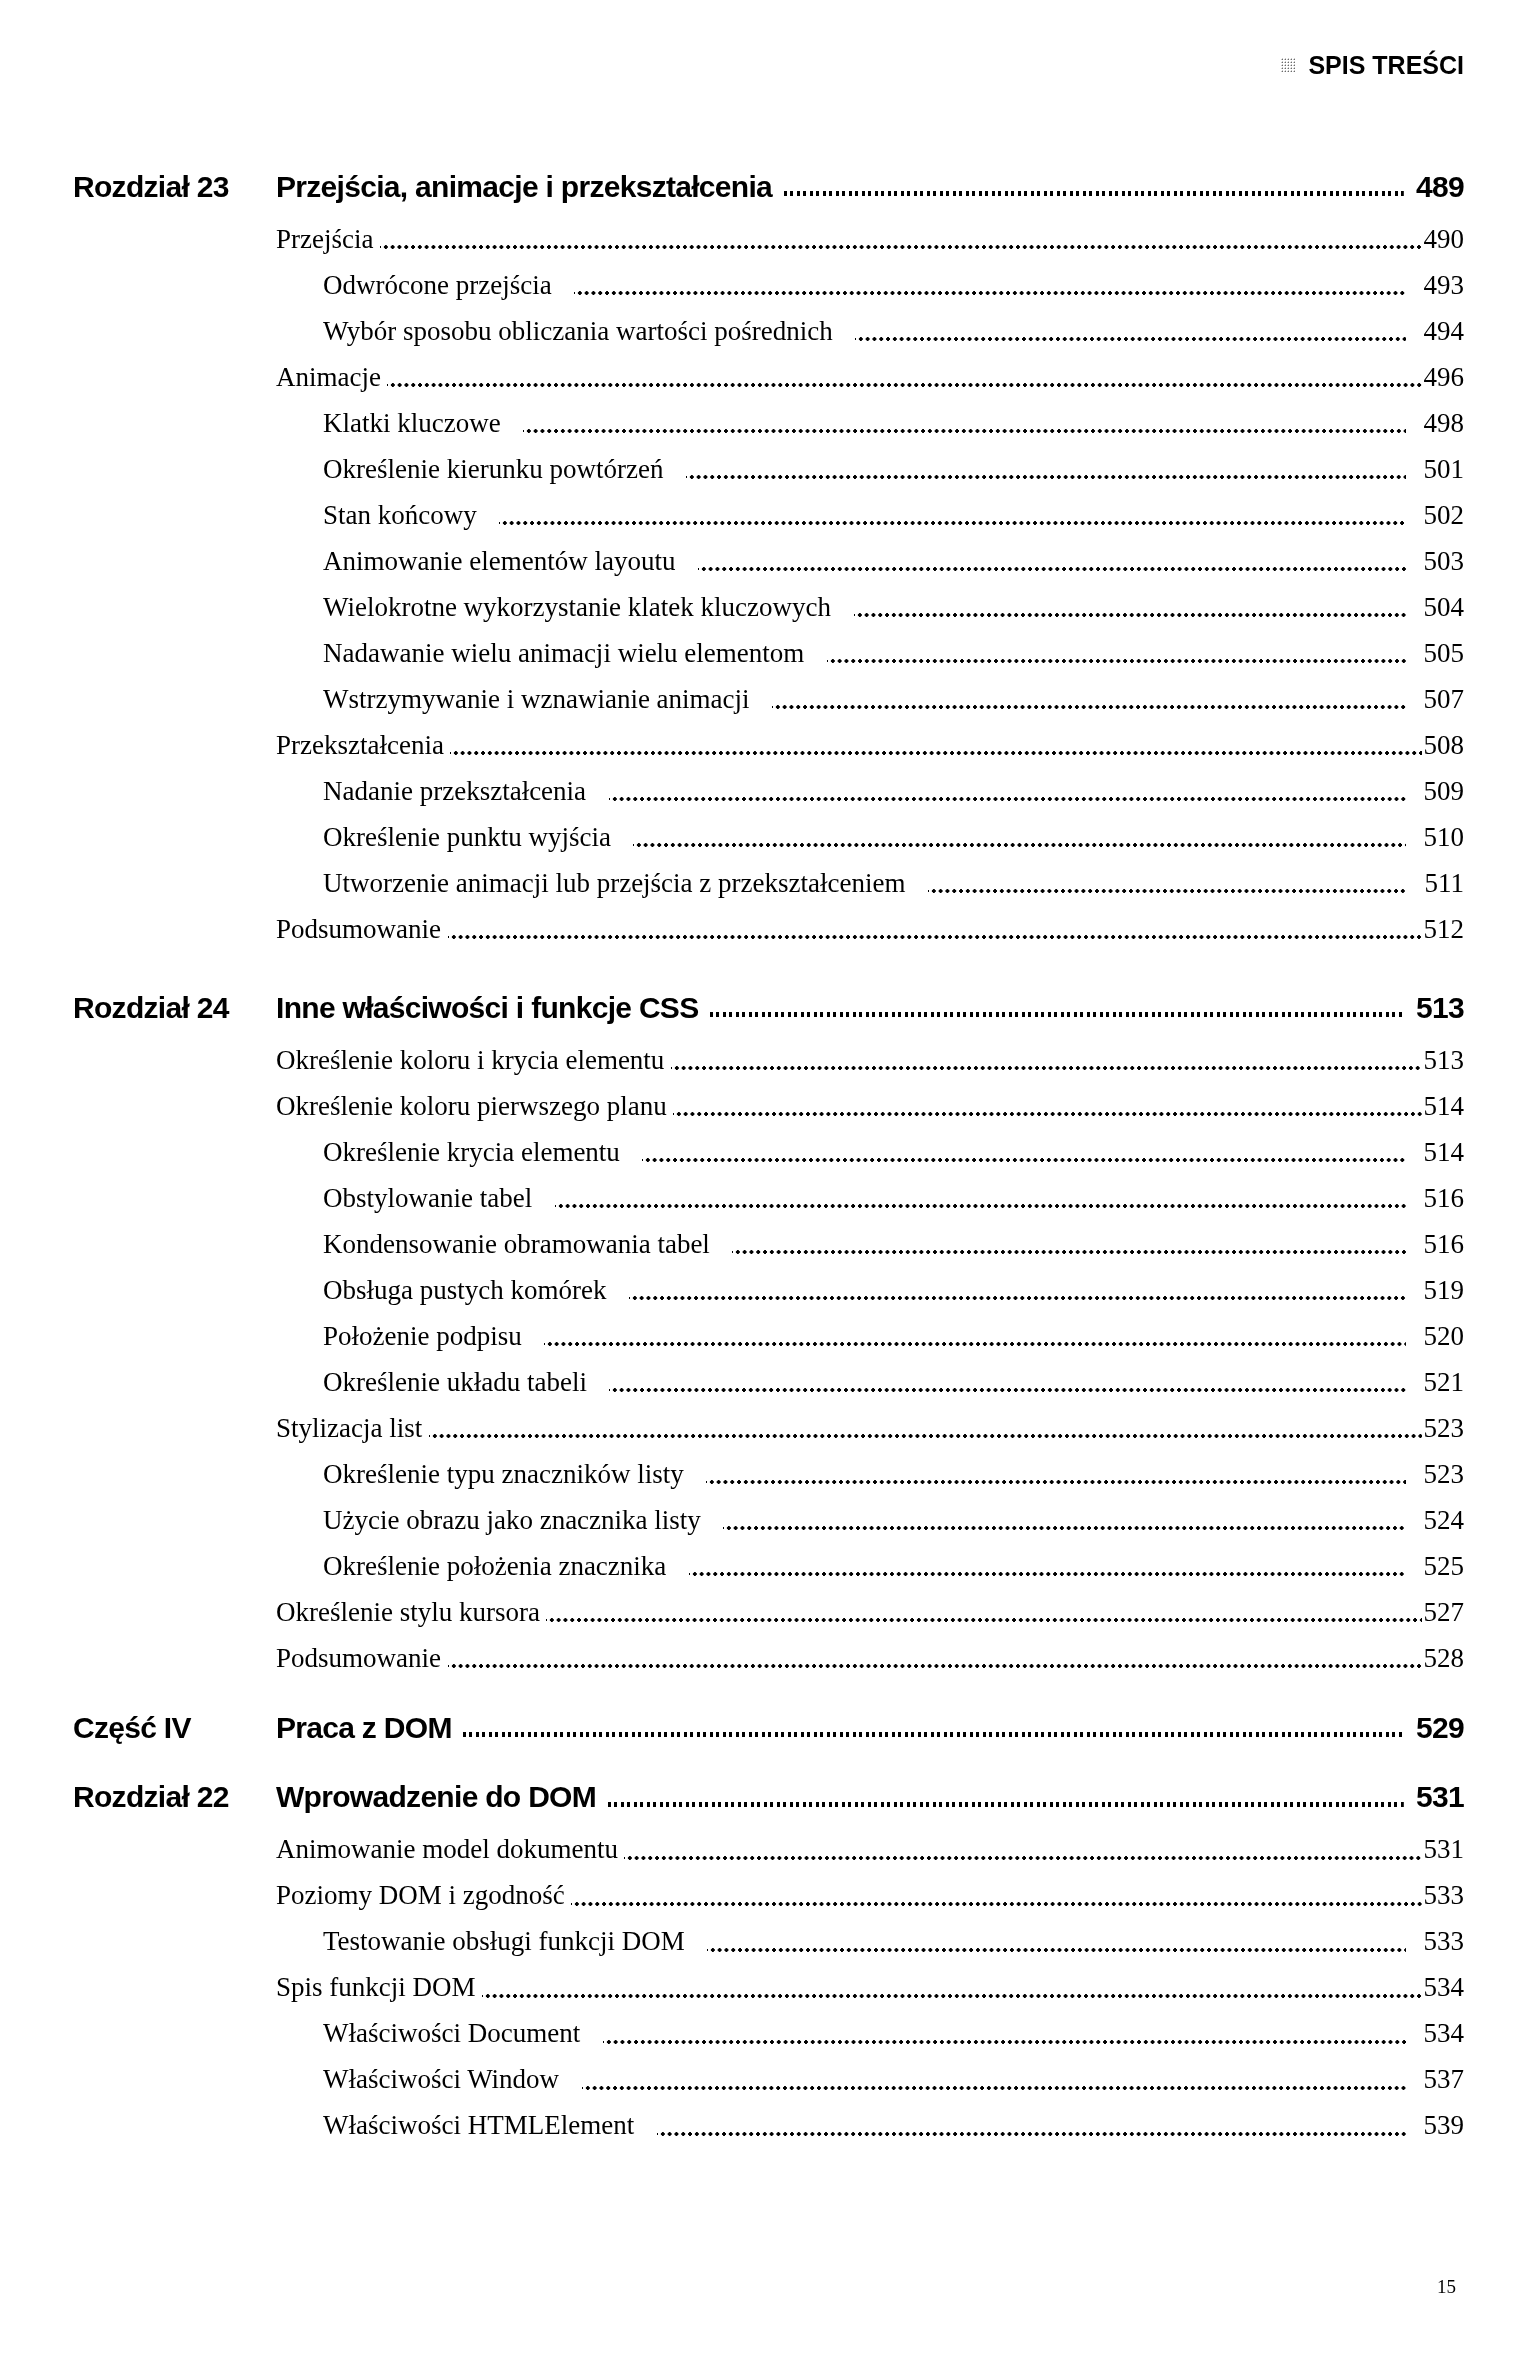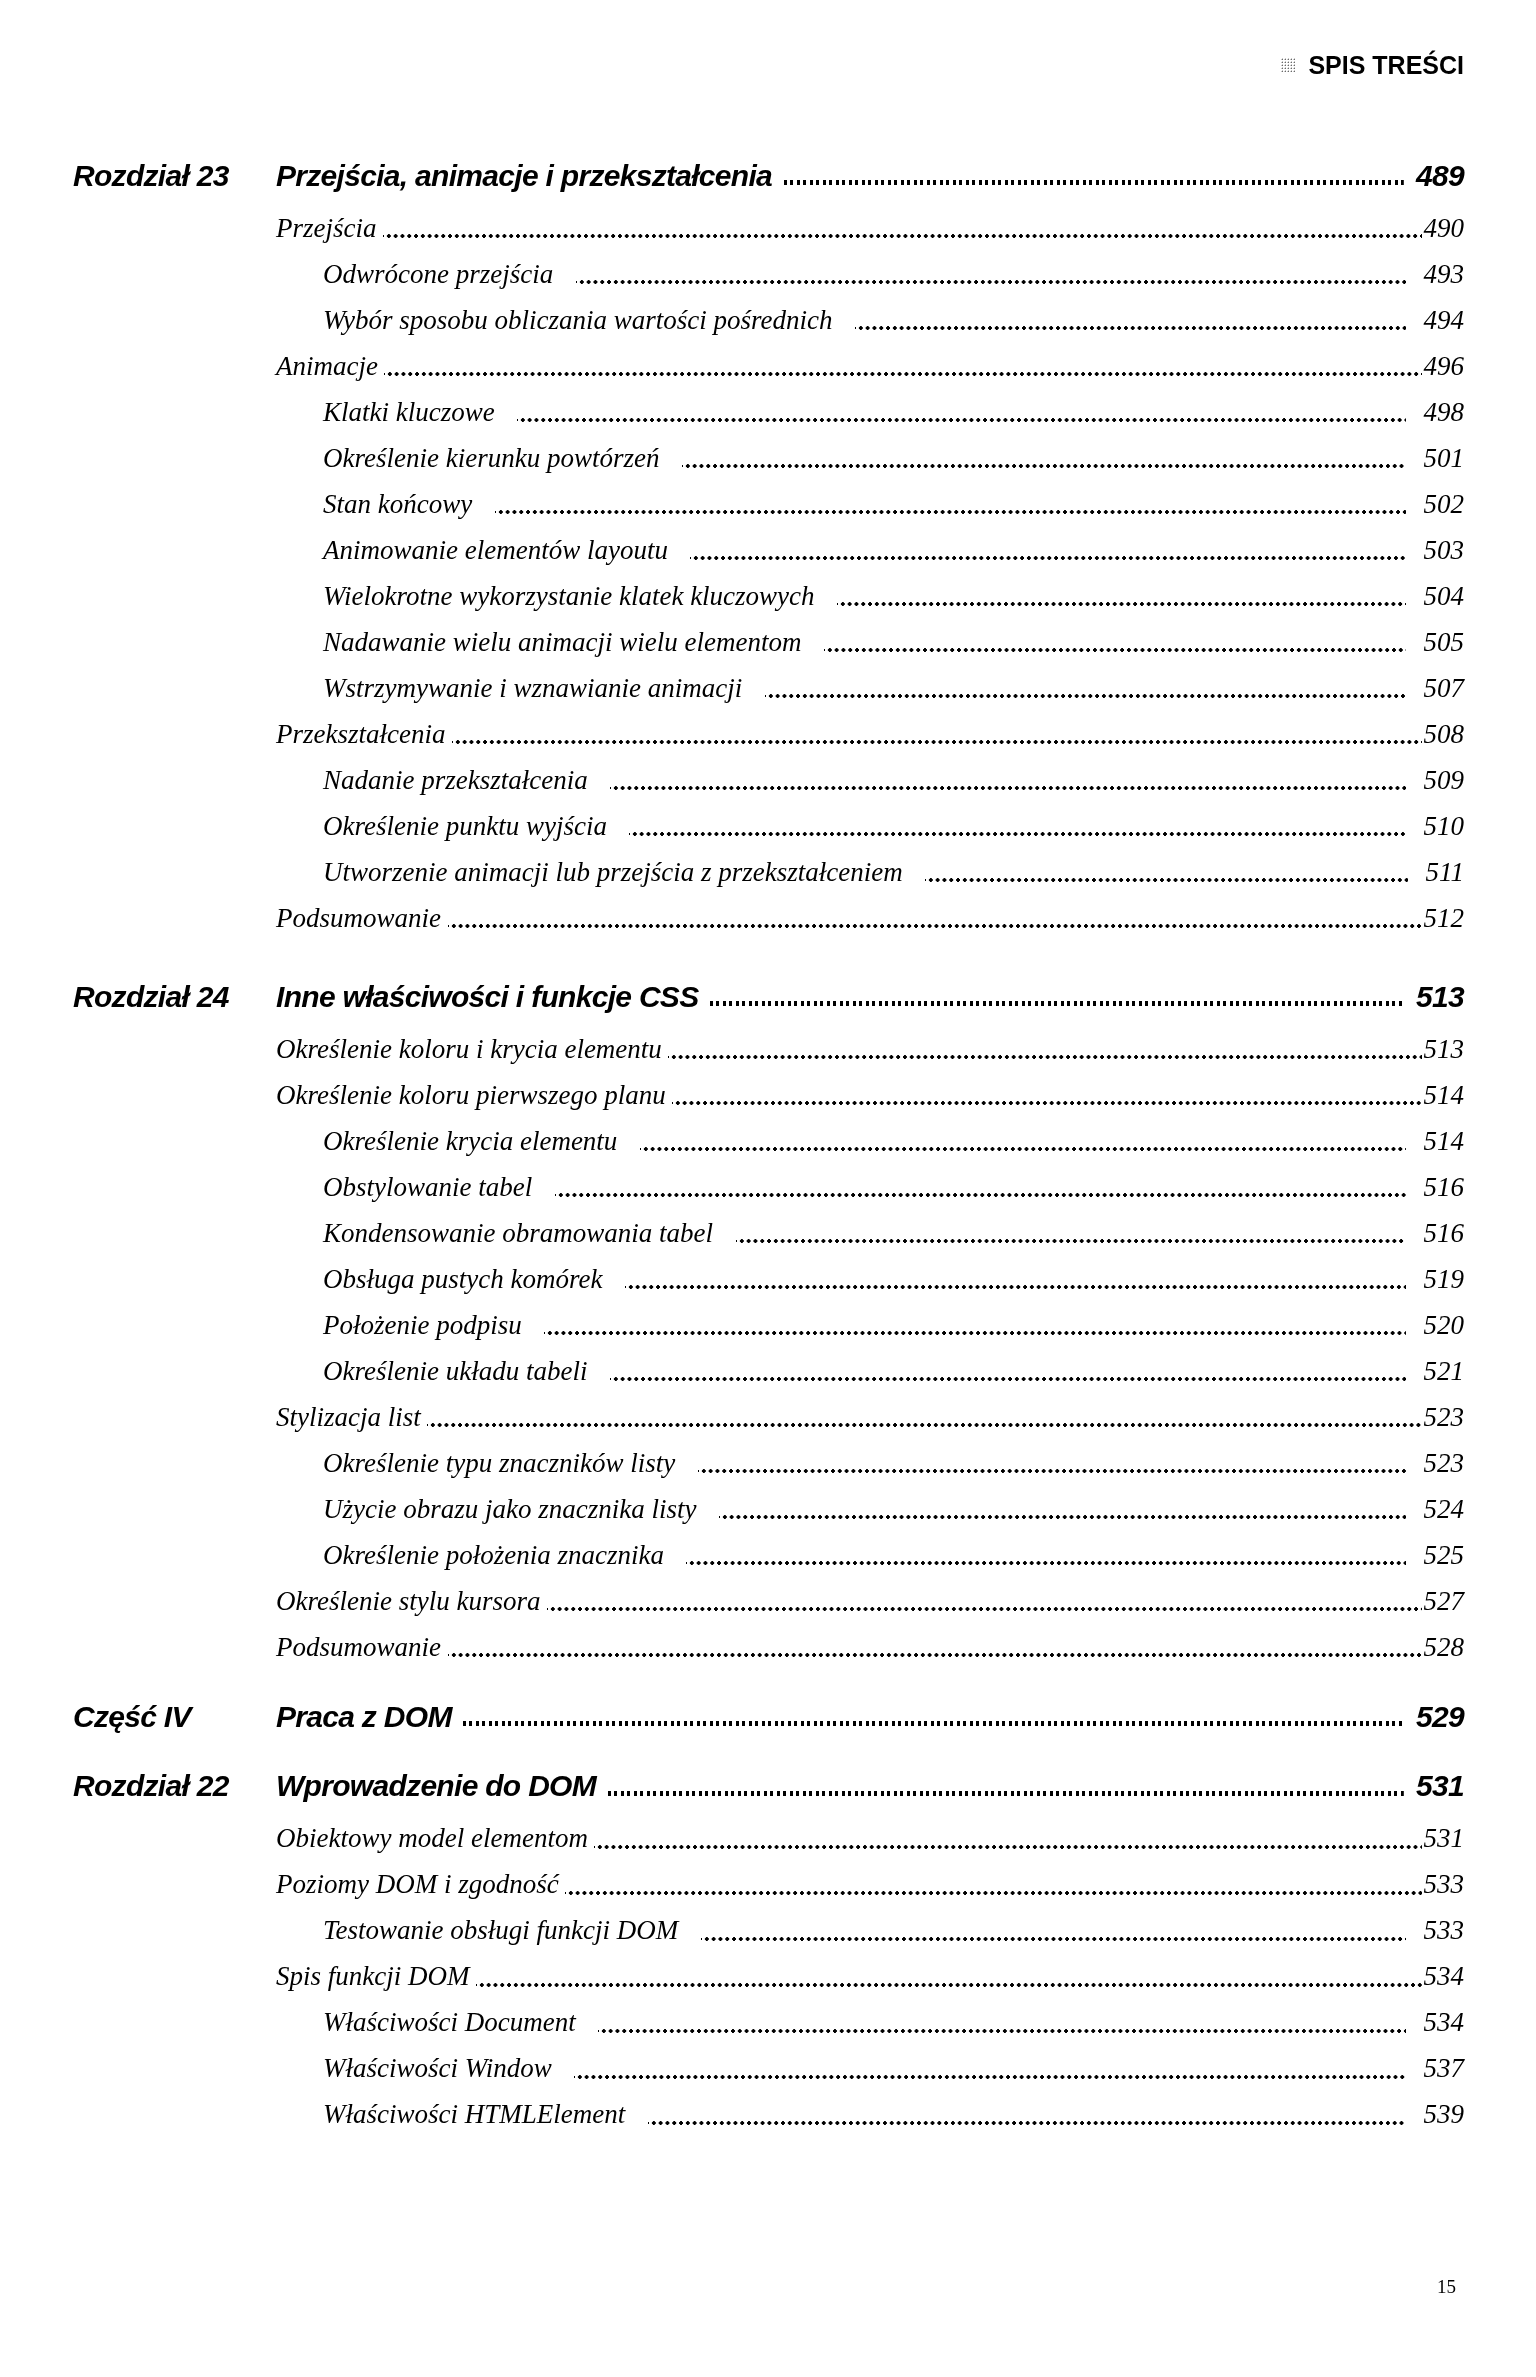--- a/index.html
+++ b/index.html
@@ -36,22 +36,21 @@
     letter-spacing: 0px;
     line-height: 29px;
     white-space: nowrap;
   }
 
   
   .toc {
     position: absolute;
     left: 73px;
     right: 73px;
-    top: 146px;
-    font-style: italic;
+    top: 157px;
   }
 
   .section + .section { margin-top: 26px; }
   .section.part       { margin-top: 17px; }
   .section.part + .section { margin-top: 10.4px; }
 
   .section-heading {
     display: flex;
     line-height: 59px;
     font-family: "Liberation Sans", sans-serif;
@@ -325,21 +324,21 @@
 
   <div class="section">
     <div class="section-heading">
       <span class="section-label">Rozdział 22</span>
       <span class="heading-title">Wprowadzenie do DOM</span>
       <span class="heading-leader"></span>
       <span class="heading-page">531</span>
     </div>
     <div class="entries">
   <div class="entry l1">
-    <span class="entry-title">Obiektowy model elementom</span>
+    <span class="entry-title">Animowanie model dokumentu</span>
     <span class="entry-leader"></span>
     <span class="entry-page">531</span>
   </div>
 
   <div class="entry l1">
     <span class="entry-title">Poziomy DOM i zgodność</span>
     <span class="entry-leader"></span>
     <span class="entry-page">533</span>
   </div>
 

